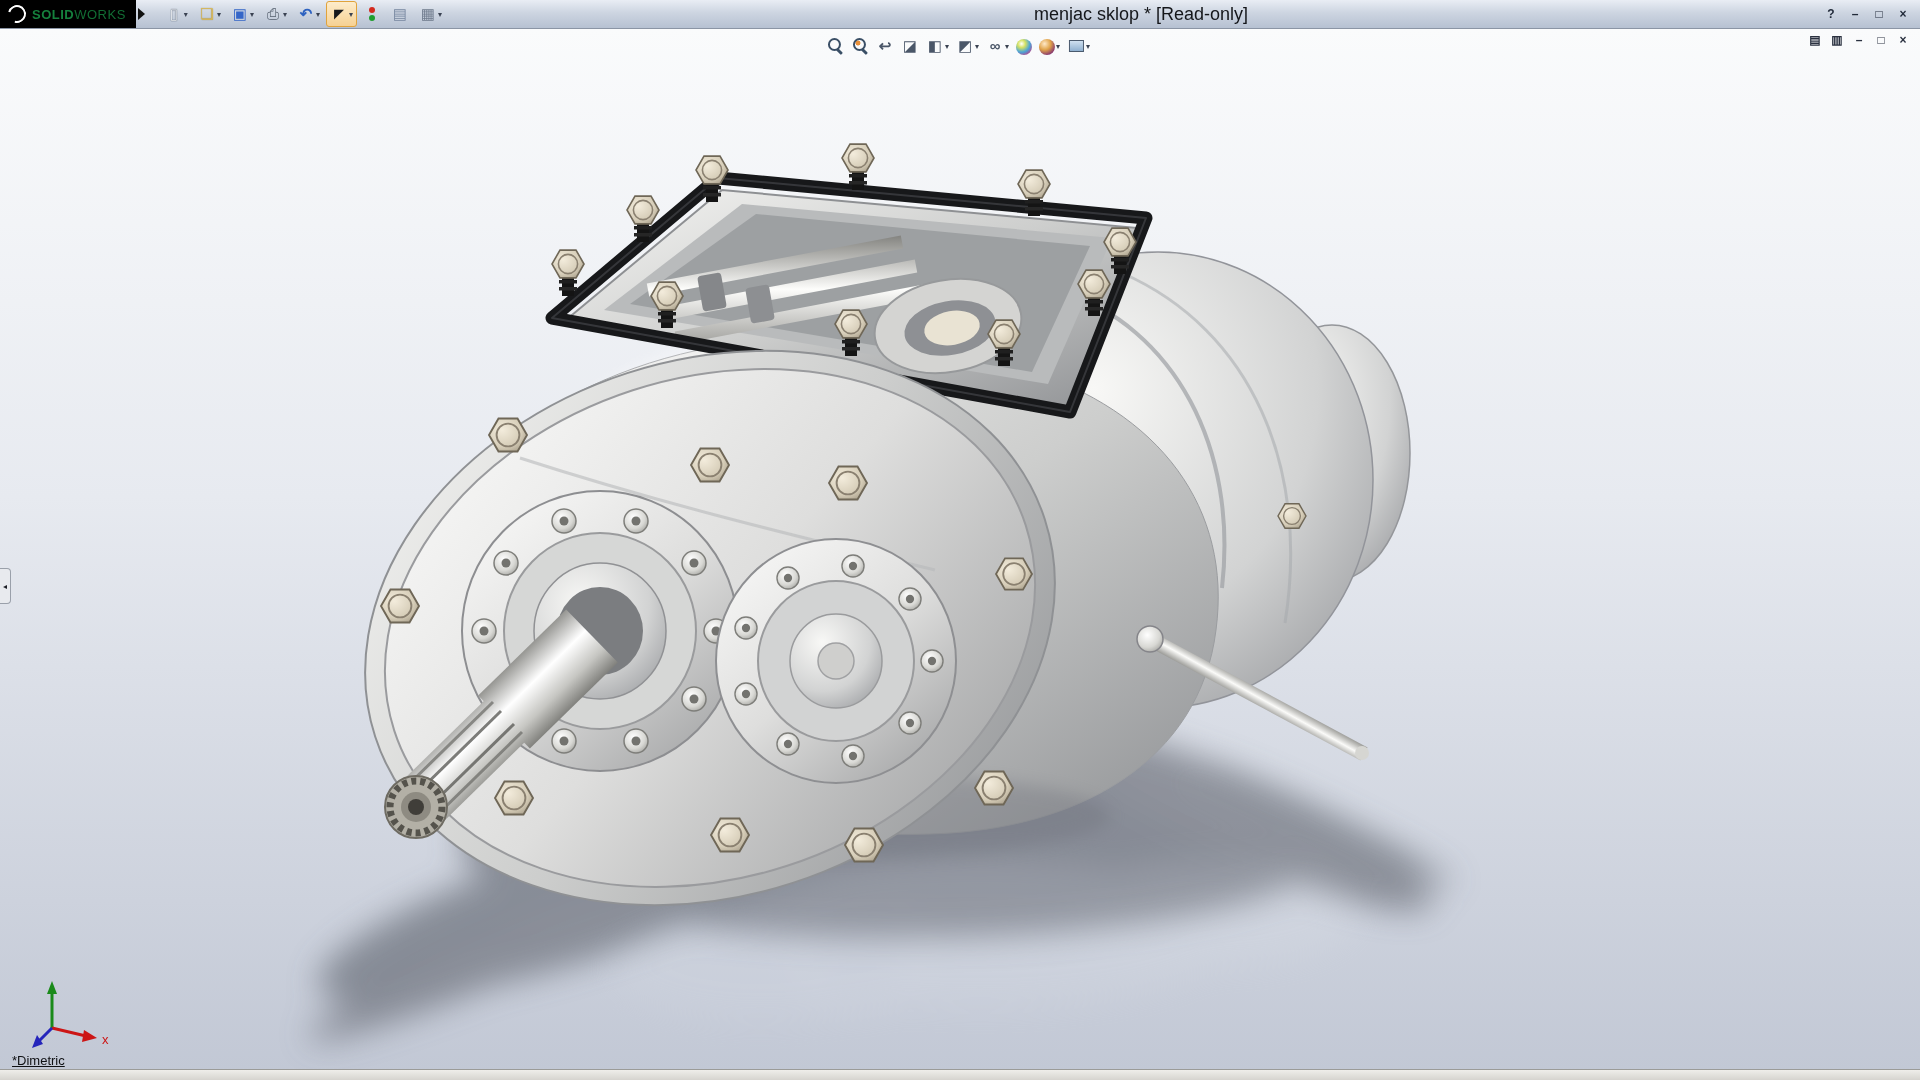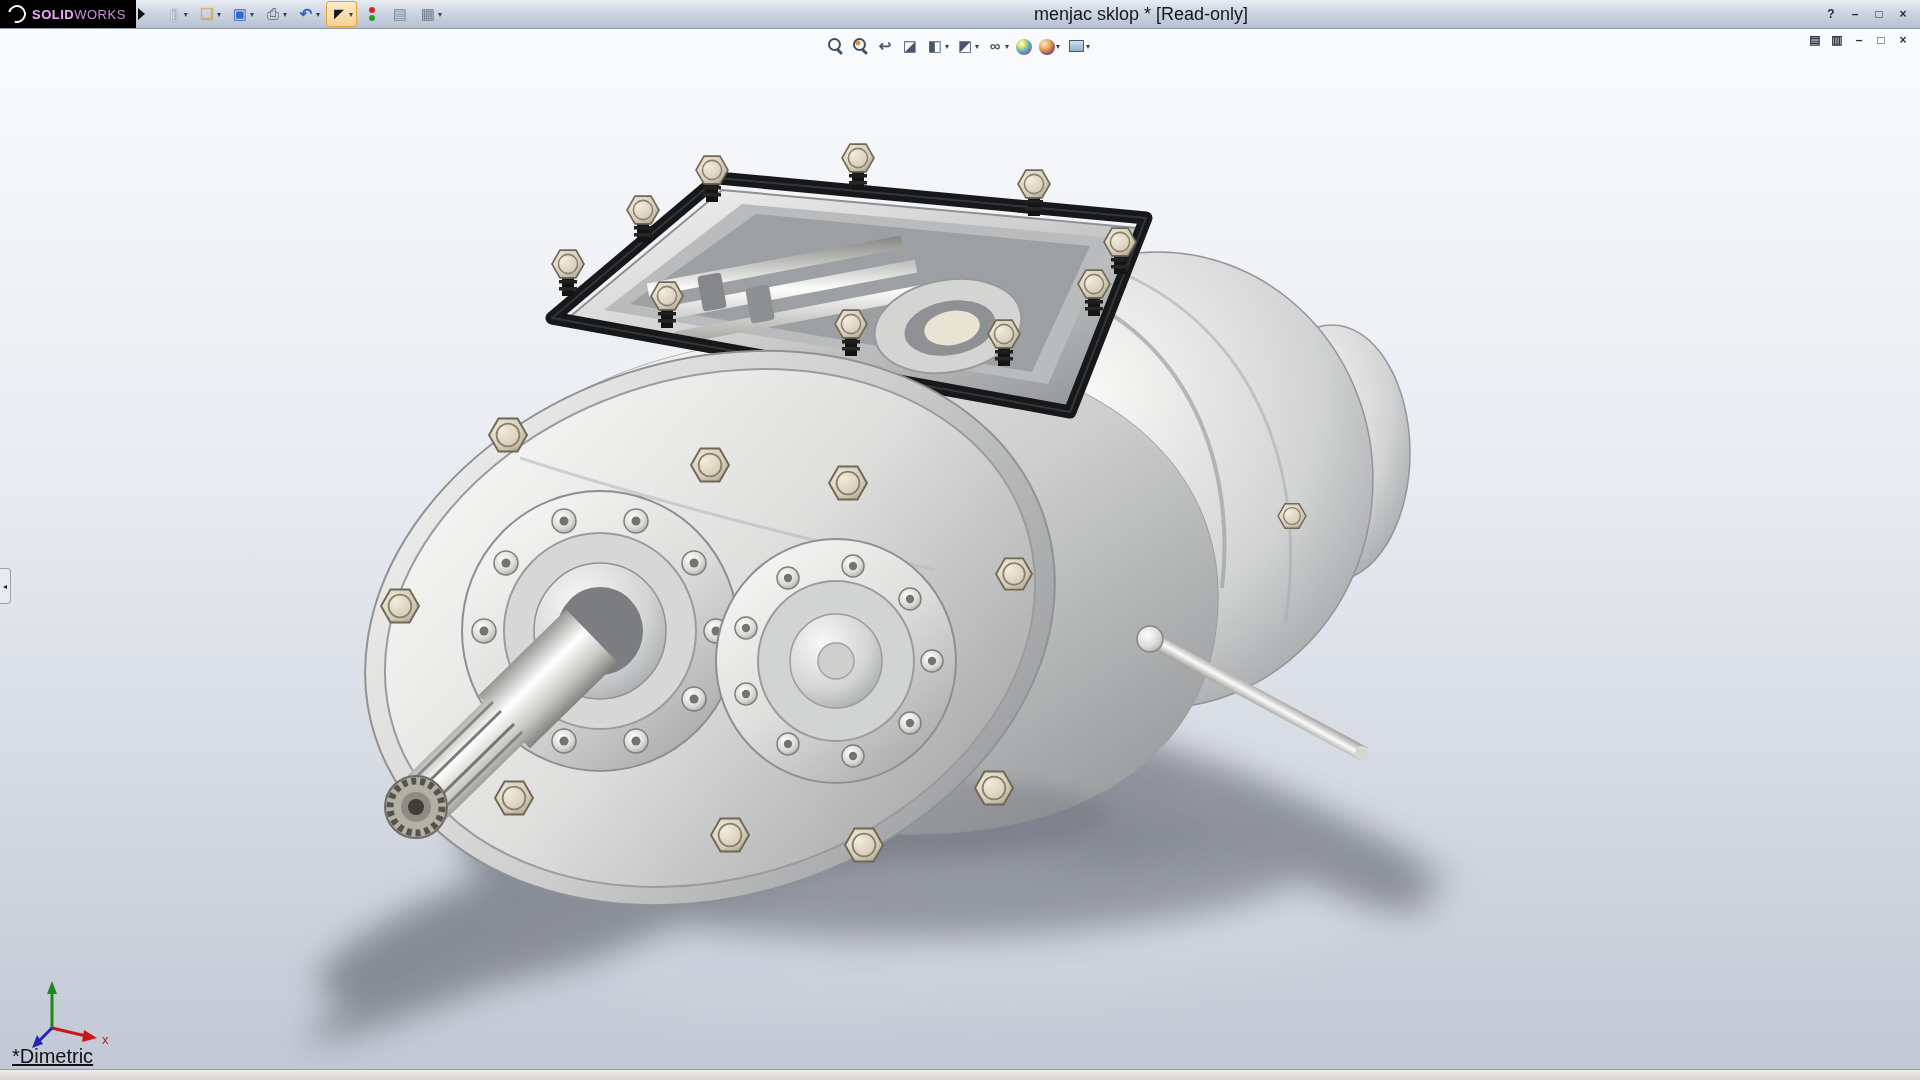--- a/index.html
+++ b/index.html
@@ -6,21 +6,21 @@
   .screen{position:relative;width:1920px;height:1080px;overflow:hidden;
           font-family:"Liberation Sans",sans-serif;background:#cfd3da;}
 
   
   .titlebar{position:absolute;top:0;left:0;right:0;height:28px;display:flex;align-items:center;
             background:linear-gradient(180deg,#e9edf4 0%,#cdd5e1 45%,#b6c1d2 100%);
             border-bottom:1px solid #8b95a5;z-index:30;}
   .logo{height:28px;background:#000;display:flex;align-items:center;gap:6px;padding:0 10px 0 8px;}
   .ds-swirl{width:14px;height:14px;border-radius:50%;border:2px solid #fff;border-left-color:transparent;
             transform:rotate(-30deg);display:inline-block;}
-  .brand{color:#f0abfc;font-size:13px;letter-spacing:.5px;white-space:nowrap;}
+  .brand{color:#15803d;font-size:13px;letter-spacing:.5px;white-space:nowrap;}
   .brand b{font-weight:bold;}
   .brand .light{font-weight:normal;opacity:.85;}
   .logo-notch{width:0;height:0;border-top:6px solid transparent;border-bottom:6px solid transparent;
               border-left:7px solid #111;margin-left:2px;}
   .std-toolbar{display:flex;align-items:center;gap:2px;margin-left:16px;}
   .tb-btn{display:flex;align-items:center;height:24px;padding:0 3px;border:1px solid transparent;border-radius:3px;}
   .tb-btn.active{border-color:#e0a33c;background:linear-gradient(#fdeccb,#f6d193);}
   .tbi{width:18px;height:18px;font-size:15px;line-height:18px;text-align:center;display:inline-block;position:relative;}
   .dd{font-size:8px;color:#3a4252;margin-left:1px;}
   .win-title{position:absolute;left:1141px;transform:translateX(-50%);font-size:18px;color:#14161a;white-space:nowrap;}
@@ -71,21 +71,21 @@
   .dc-btn{width:18px;height:16px;display:flex;align-items:center;justify-content:center;}
   .dc-btn .tbi{width:auto;height:auto;font-size:12px;line-height:12px;color:#2a3140;font-weight:bold;}
 
   
   .left-tab{position:absolute;left:0;top:540px;width:10px;height:34px;background:#e8eaee;
             border:1px solid #9aa0aa;border-left:none;border-radius:0 4px 4px 0;
             display:flex;align-items:center;justify-content:center;z-index:20;}
   .left-tab span{font-size:8px;color:#1c1f26;}
 
   
-  .view-label{position:absolute;left:12px;bottom:2px;font-size:20px;color:#101114;
+  .view-label{position:absolute;left:12px;bottom:2px;font-size:13px;color:#101114;
               text-decoration:underline;z-index:20;}
 
   
   .statusbar{position:absolute;bottom:0;left:0;right:0;height:10px;
              background:linear-gradient(#efeeea,#d6d4cf);border-top:1px solid #9b9b98;z-index:30;}
 </style>
 </head>
 <body>
 
 <div class="screen">

